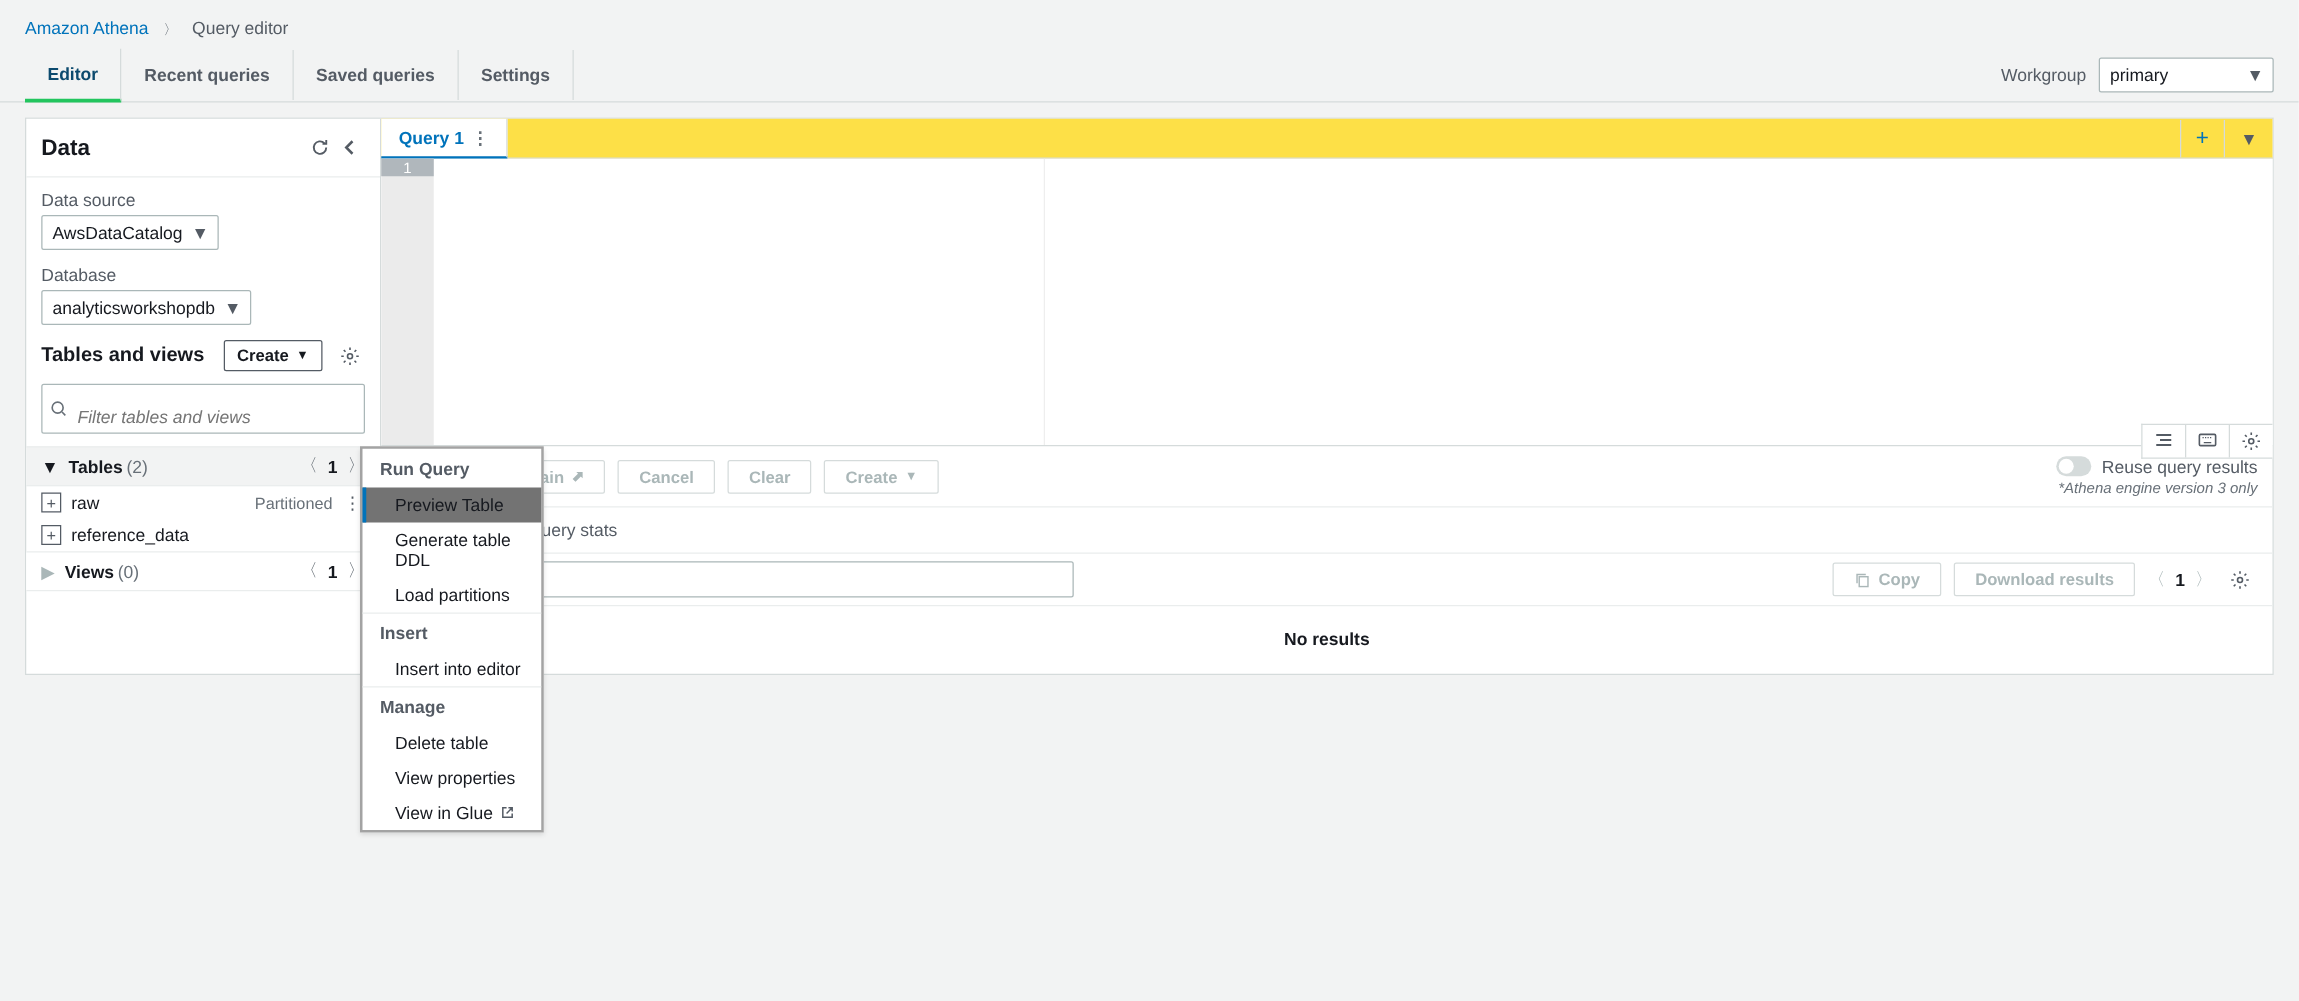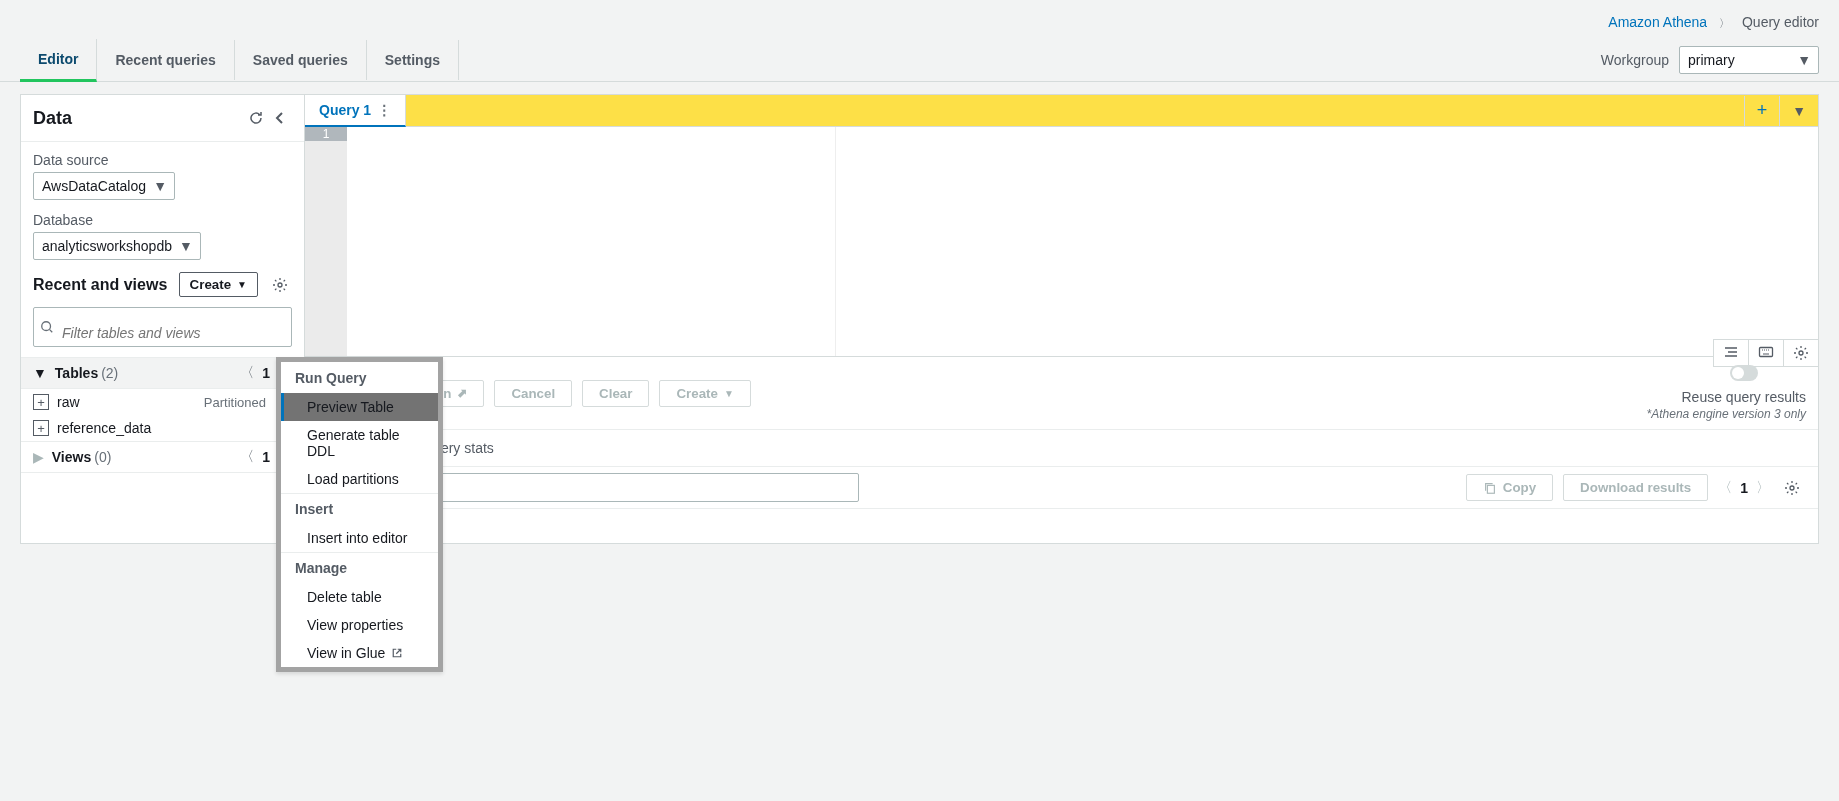--- a/index.html
+++ b/index.html
@@ -1,21 +1,21 @@
 <!DOCTYPE html>
 <html><head>
 <meta charset="utf-8">
 <style>
 * { box-sizing: border-box; margin: 0; padding: 0; }
 body { font-family: "Amazon Ember", "Helvetica Neue", Arial, sans-serif; font-size: 14px; color: #16191f; background: #f2f3f3; }
 
 .page { padding: 0 0 20px 0; }
 
 
-.breadcrumb { padding: 14px 20px 8px 20px; font-size: 14px; text-align: right; }
+.breadcrumb { padding: 14px 20px 8px 20px; font-size: 14px; }
 .breadcrumb a { color: #0073bb; text-decoration: none; }
 .breadcrumb .chev { color: #687078; padding: 0 8px; font-size: 11px; }
 .breadcrumb .cur { color: #545b64; }
 
 
 .navtabs { display: flex; align-items: center; border-bottom: 1px solid #d5dbdb; padding: 0 20px; background: #f2f3f3; }
 .navtab { padding: 12px 18px; font-weight: 700; color: #545b64; cursor: pointer; border-right: 1px solid #d5dbdb; }
 .navtab.active { color: #0c4a6e; border-bottom: 3px solid #22c55e; margin-bottom: -1px; }
 .navtab:last-of-type { border-right: none; }
 .workgroup-wrap { margin-left: auto; display: flex; align-items: center; gap: 10px; padding-right: 0px; }
@@ -73,21 +73,21 @@
 .gutter .ln{ background:#b0b7bc; color:#fff; font-size:12px; text-align:center; padding:0px 0; }
 .split{ position:absolute; left:530px; top:0; bottom:0; width:1px; background:#eee;}
 .resize-handle{ position:absolute; right:2px; bottom:0; color:#aab7b8; font-size:14px; cursor:nwse-resize;}
 
 .toolbar{ display:flex; align-items:center; padding:8px 12px; gap:10px; border-bottom:1px solid #eaeded;}
 .btn{ display:inline-flex; align-items:center; gap:6px; padding:5px 16px; border:1px solid #aab7b8; background:#fff; border-radius:2px; font-weight:700; cursor:pointer; color:#545b64;}
 .btn.disabled{ color:#aab7b8; border-color:#d5dbdb; cursor:default;}
 .btn.primary{ background:#ff9900; border-color:#ff9900; color:#16191f;}
 .btn .ext{ font-size:12px;}
 .rightstack{ margin-left:auto; display:flex; flex-direction:column; align-items:flex-end; gap:2px;}
-.toggle{ display:inline-flex; align-items:center; gap:8px;flex-direction:column;}
+.toggle{ display:inline-flex; align-items:center; gap:8px;}
 .toggle .sw{ width:28px; height:16px; border-radius:10px; background:#d5dbdb; position:relative;}
 .toggle .sw::after{ content:""; position:absolute; width:12px; height:12px; background:#fff; border-radius:50%; top:2px; left:2px;}
 .hint{ color:#687078; font-size:12px; font-style:italic;}
 
 .util-icons{ position:absolute; right:0; top:244px; display:flex; border:1px solid #d5dbdb; border-right:none; background:#fff;}
 .util-icons .u{ border-right:1px solid #d5dbdb; padding:5px 9px; cursor:pointer; color:#545b64;}
 .util-icons .u:last-child{border-right:none;}
 
 .results{ padding:0 0 12px 0;}
 .res-tabs{ display:flex; gap:20px; padding:10px 14px 10px 14px; color:#545b64;}
@@ -95,21 +95,21 @@
 .res-bar{ display:flex; align-items:center; padding:6px 14px; gap:12px; border-bottom:1px solid #eaeded; border-top:1px solid #eaeded;}
 .res-bar .left input{ width:540px; padding:6px 8px; border:1px solid #aab7b8; border-radius:2px;}
 .res-bar .right{ margin-left:auto; display:flex; align-items:center; gap:10px;}
 .res-bar .pager{ display:flex; align-items:center; gap:8px; color:#aab7b8;}
 .res-bar .pager .cur{ color:#16191f; font-weight:700;}
 .res-empty{ text-align:center; padding:18px 0 4px 0;}
 .res-empty .t{ font-weight:700; margin-bottom:4px;}
 .res-empty .s{ color:#545b64;}
 
 
-.ctxmenu{ position:absolute; left:276px; top:357px; width:167px; background:#fff; border:5px solid #a3a3a3; box-shadow:0 2px 4px rgba(0,0,0,.12); z-index:50;}
+.ctxmenu{ position:absolute; left:288px; top:357px; width:147px; background:#fff; border:2px solid #a3a3a3; box-shadow:0 2px 4px rgba(0,0,0,.12); z-index:50;}
 .ctxmenu .grp{ padding:7px 14px; color:#545b64; font-weight:700; font-size:14px; border-top:1px solid transparent;}
 .ctxmenu .sep{ border-top:1px solid #eaeded;}
 .ctxmenu .item{ padding:6px 14px 6px 26px; cursor:pointer; display:flex; align-items:center; gap:6px;}
 .ctxmenu .item.hover{ background:#737373; border-left:3px solid #0073bb; padding-left:23px;}
 .ctxmenu .item .ext{ font-size:12px; color:#545b64;}
 
 svg{ display:block; }
 </style>
 </head>
 <body>
@@ -163,21 +163,21 @@
         </div>
         <div class="field">
           <span class="field-label">Database</span>
           <div class="select full">
             <div class="sel">analyticsworkshopdb</div>
             <span class="caret">▼</span>
           </div>
         </div>
 
         <div class="tv-head">
-          <h3>Recent and views</h3>
+          <h3>Tables and views</h3>
           <button class="createbtn">
             <span>Create</span>
             <span style="font-size:10px;">▼</span>
           </button>
           <button class="iconbtn">
             <svg viewBox="0 0 16 16">
                 <circle cx="8" cy="8" r="2" fill="none" stroke="currentColor" stroke-width="1.3"></circle>
                 <path fill="none" stroke="currentColor" stroke-width="1.3" d="M8 1v2M8 13v2M1 8h2M13 8h2M3 3l1.4 1.4M11.6 11.6 13 13M13 3l-1.4 1.4M4.4 11.6 3 13"></path>
               </svg>
           </button>
@@ -317,20 +317,21 @@
             </div>
             <button class="iconbtn">
               <svg width="16" height="16" viewBox="0 0 16 16">
                   <circle cx="8" cy="8" r="2" fill="none" stroke="currentColor" stroke-width="1.3"></circle>
                   <path fill="none" stroke="currentColor" stroke-width="1.3" d="M8 1v2M8 13v2M1 8h2M13 8h2M3 3l1.4 1.4M11.6 11.6 13 13M13 3l-1.4 1.4M4.4 11.6 3 13"></path>
                 </svg>
             </button>
           </div>
         </div>
         <div class="res-empty">
+          <div class="t">No results</div>
         </div>
       </div>
 
     </div>
   </div>
 
   <div class="ctxmenu">
     <div class="grp">Run Query</div>
     <div class="item hover">Preview Table</div>
     <div class="item">Generate table DDL</div>

